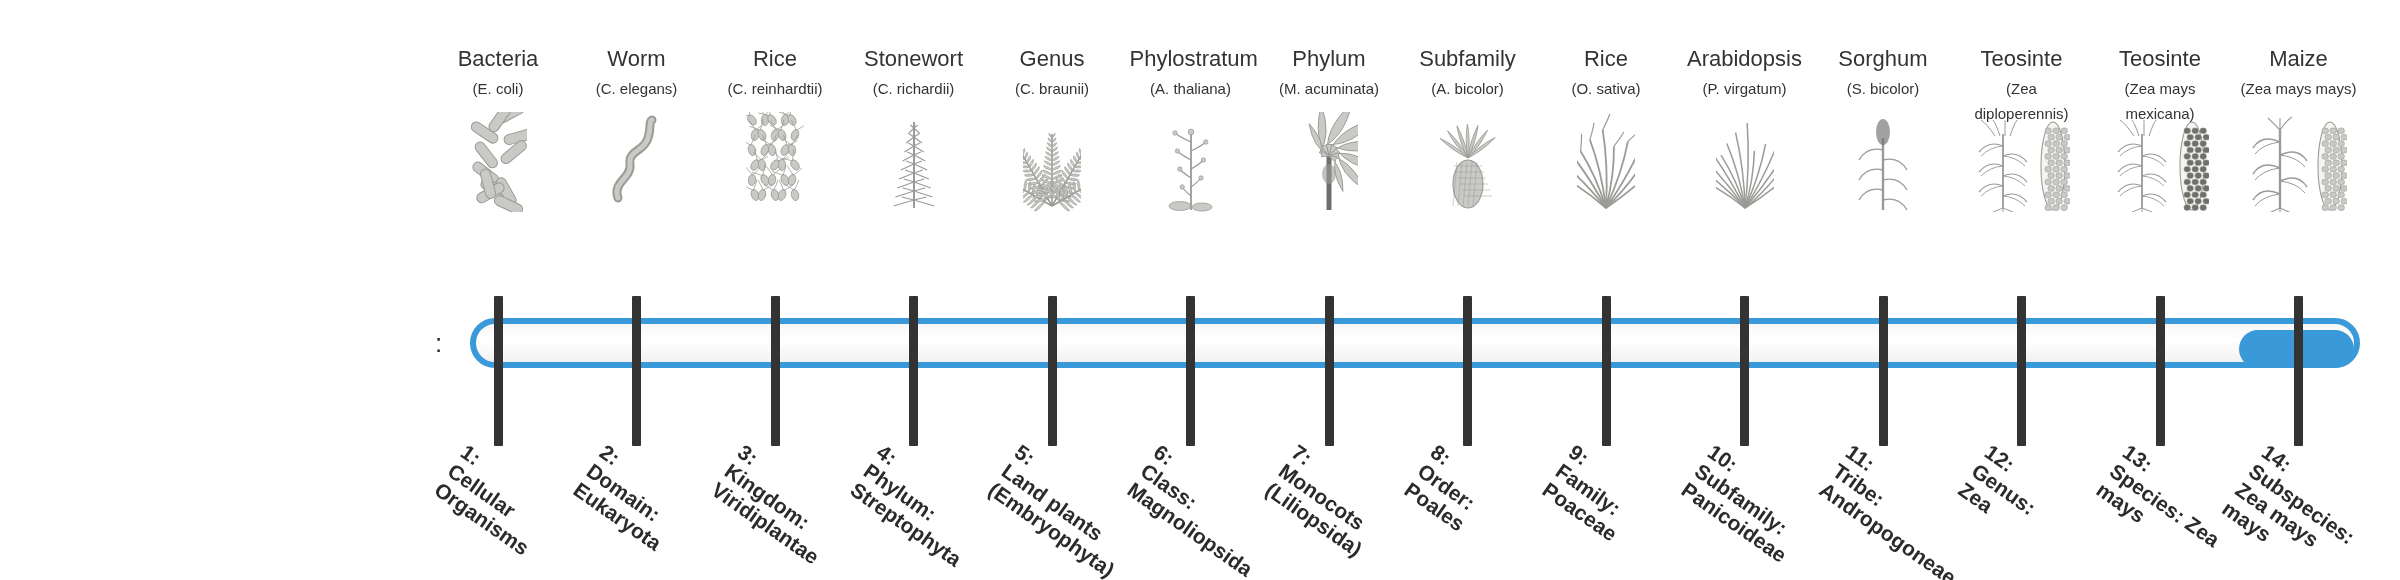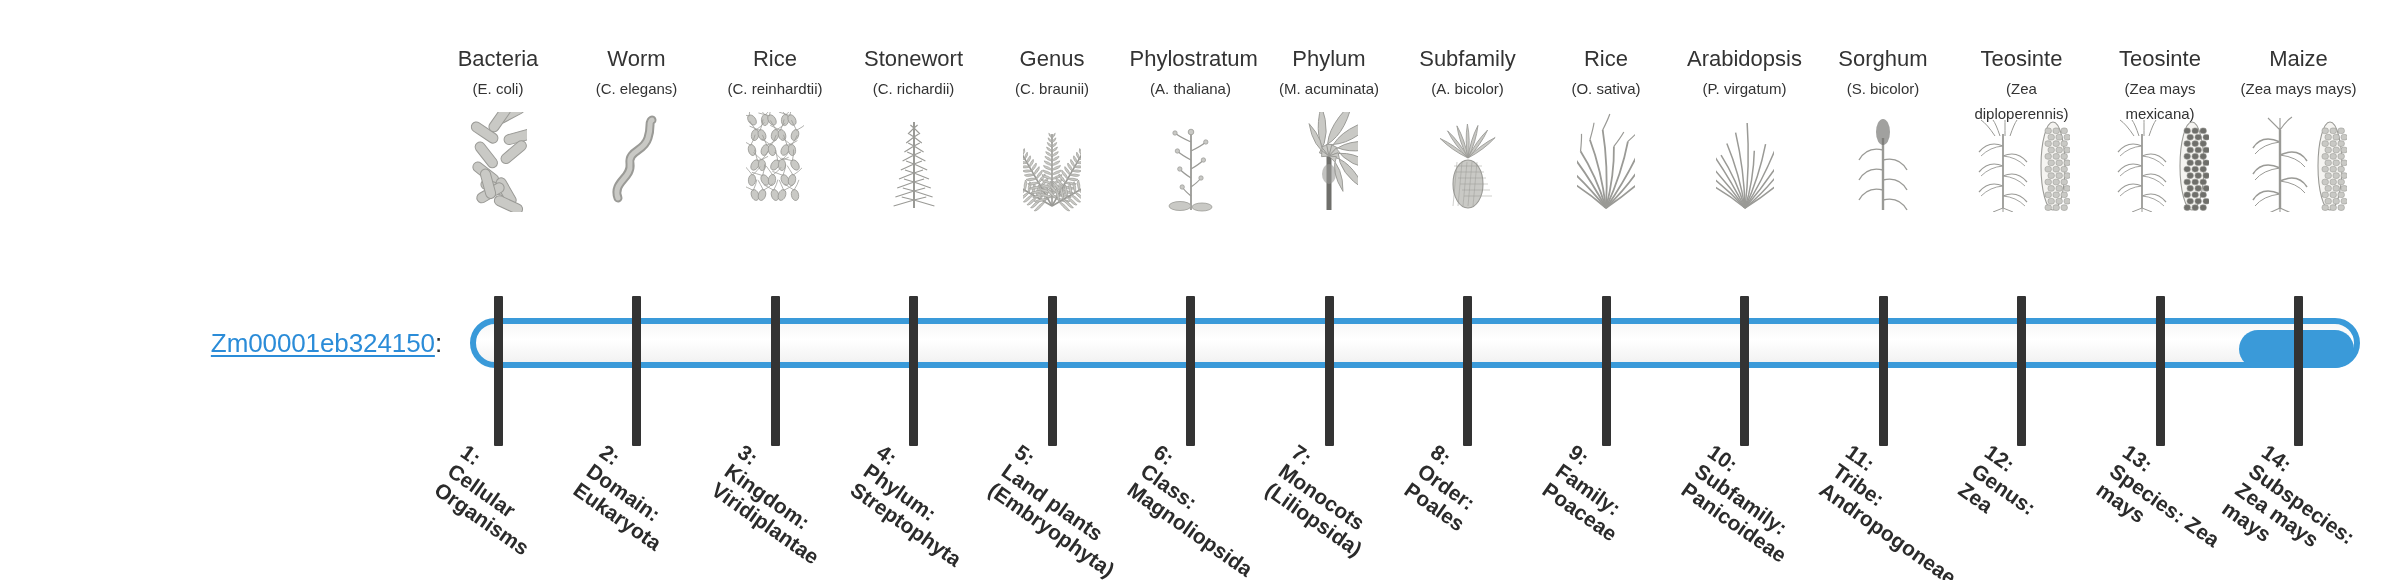--- a/index.html
+++ b/index.html
@@ -168,21 +168,20 @@
     -webkit-text-stroke: 3px #ffffff;
     paint-order: stroke fill;
   }
 </style>
 </head>
 <body>
 
 <div id="page">
 
   <div id="gene-label">
-    <span class="gene-id">Zm00001eb324150</span>
       <span class="gene-strat-sep">: </span>
   </div>
 
   <div class="columns" id="columns">
       <div class="col" style="left: 28px;">
         <div class="common-name">Bacteria</div>
         <div class="sci-name">(E. coli)</div>
         <div class="organism-art">
           <svg width="58" height="100" viewBox="0 0 58 100">
             <g>

